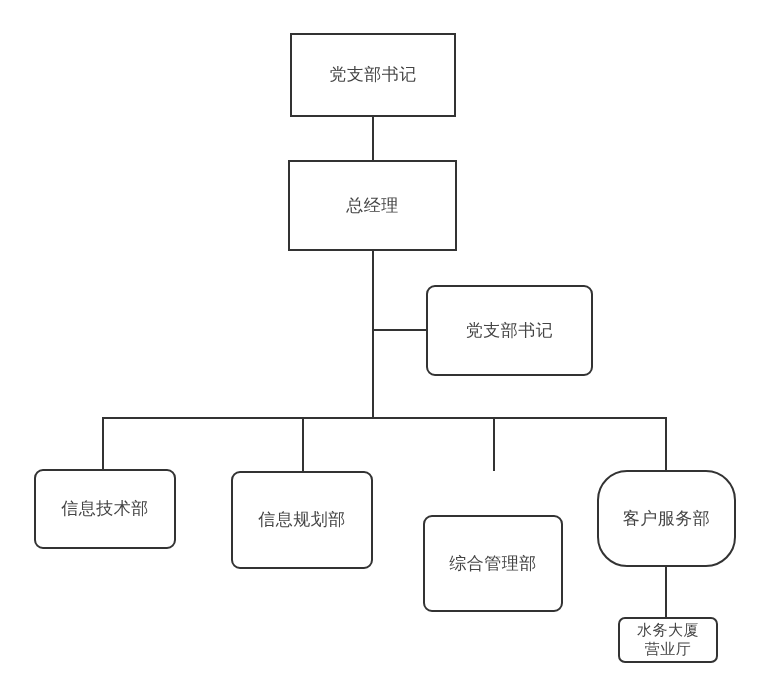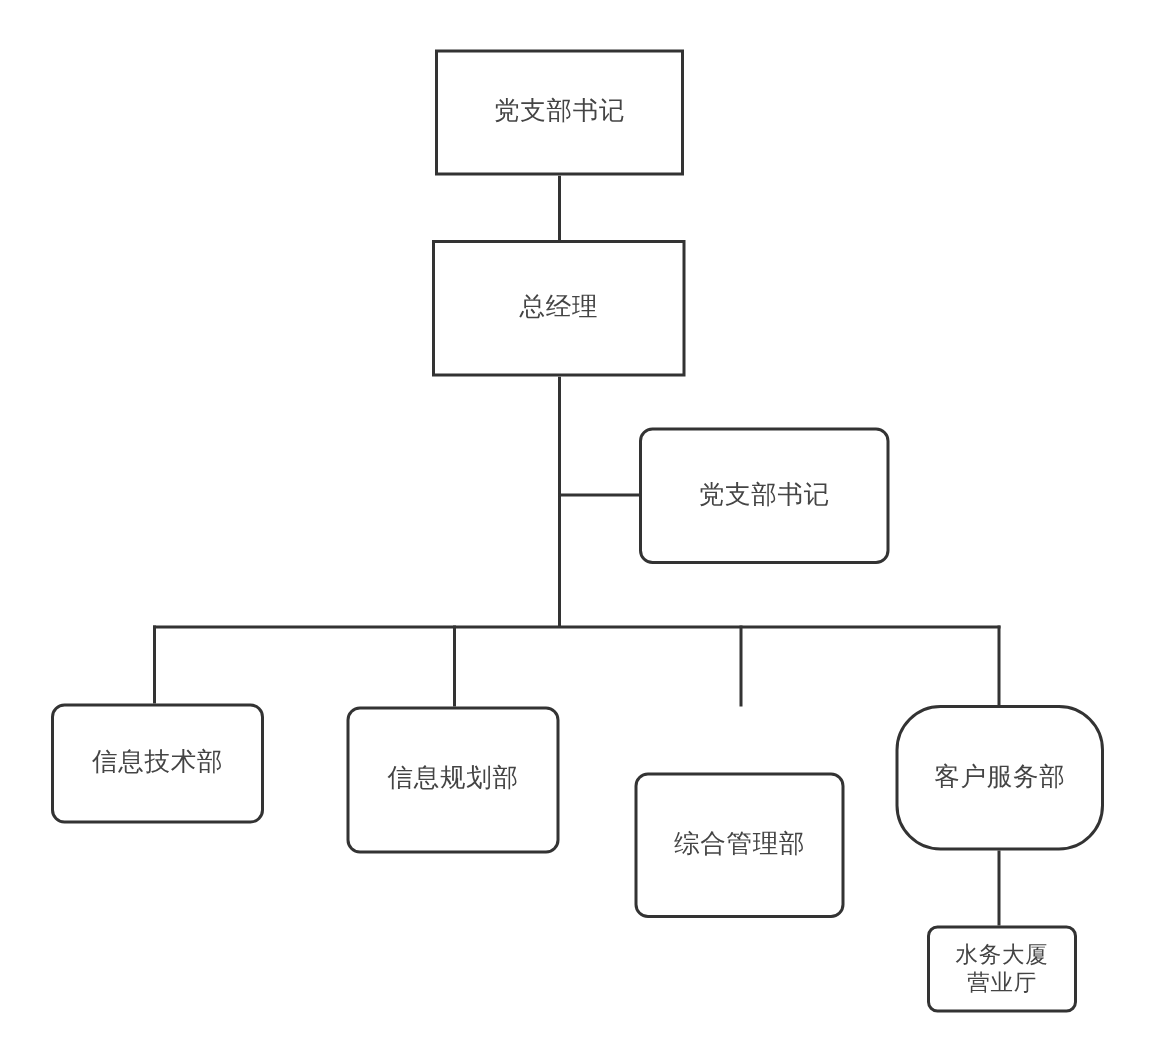--- a/index.html
+++ b/index.html
@@ -101,18 +101,18 @@
   </div>
 
   <div class="node rounded" style="left:423px; top:471px; width:140px; height:97px;margin-top:44px;">
     <span class="node-label">综合管理部</span>
   </div>
 
   <div class="node rounded" style="left:597px; top:470px; width:139px; height:97px;border-radius:30px;">
     <span class="node-label">客户服务部</span>
   </div>
 
-  <div class="node small" style="left:618px; top:617px; width:100px; height:58px;">
+  <div class="node small" style="left:618px; top:617px; width:100px; height:46px;">
     <span class="node-label">水务大厦
 营业厅</span>
   </div>
 
 </div>
 
 </body></html>

